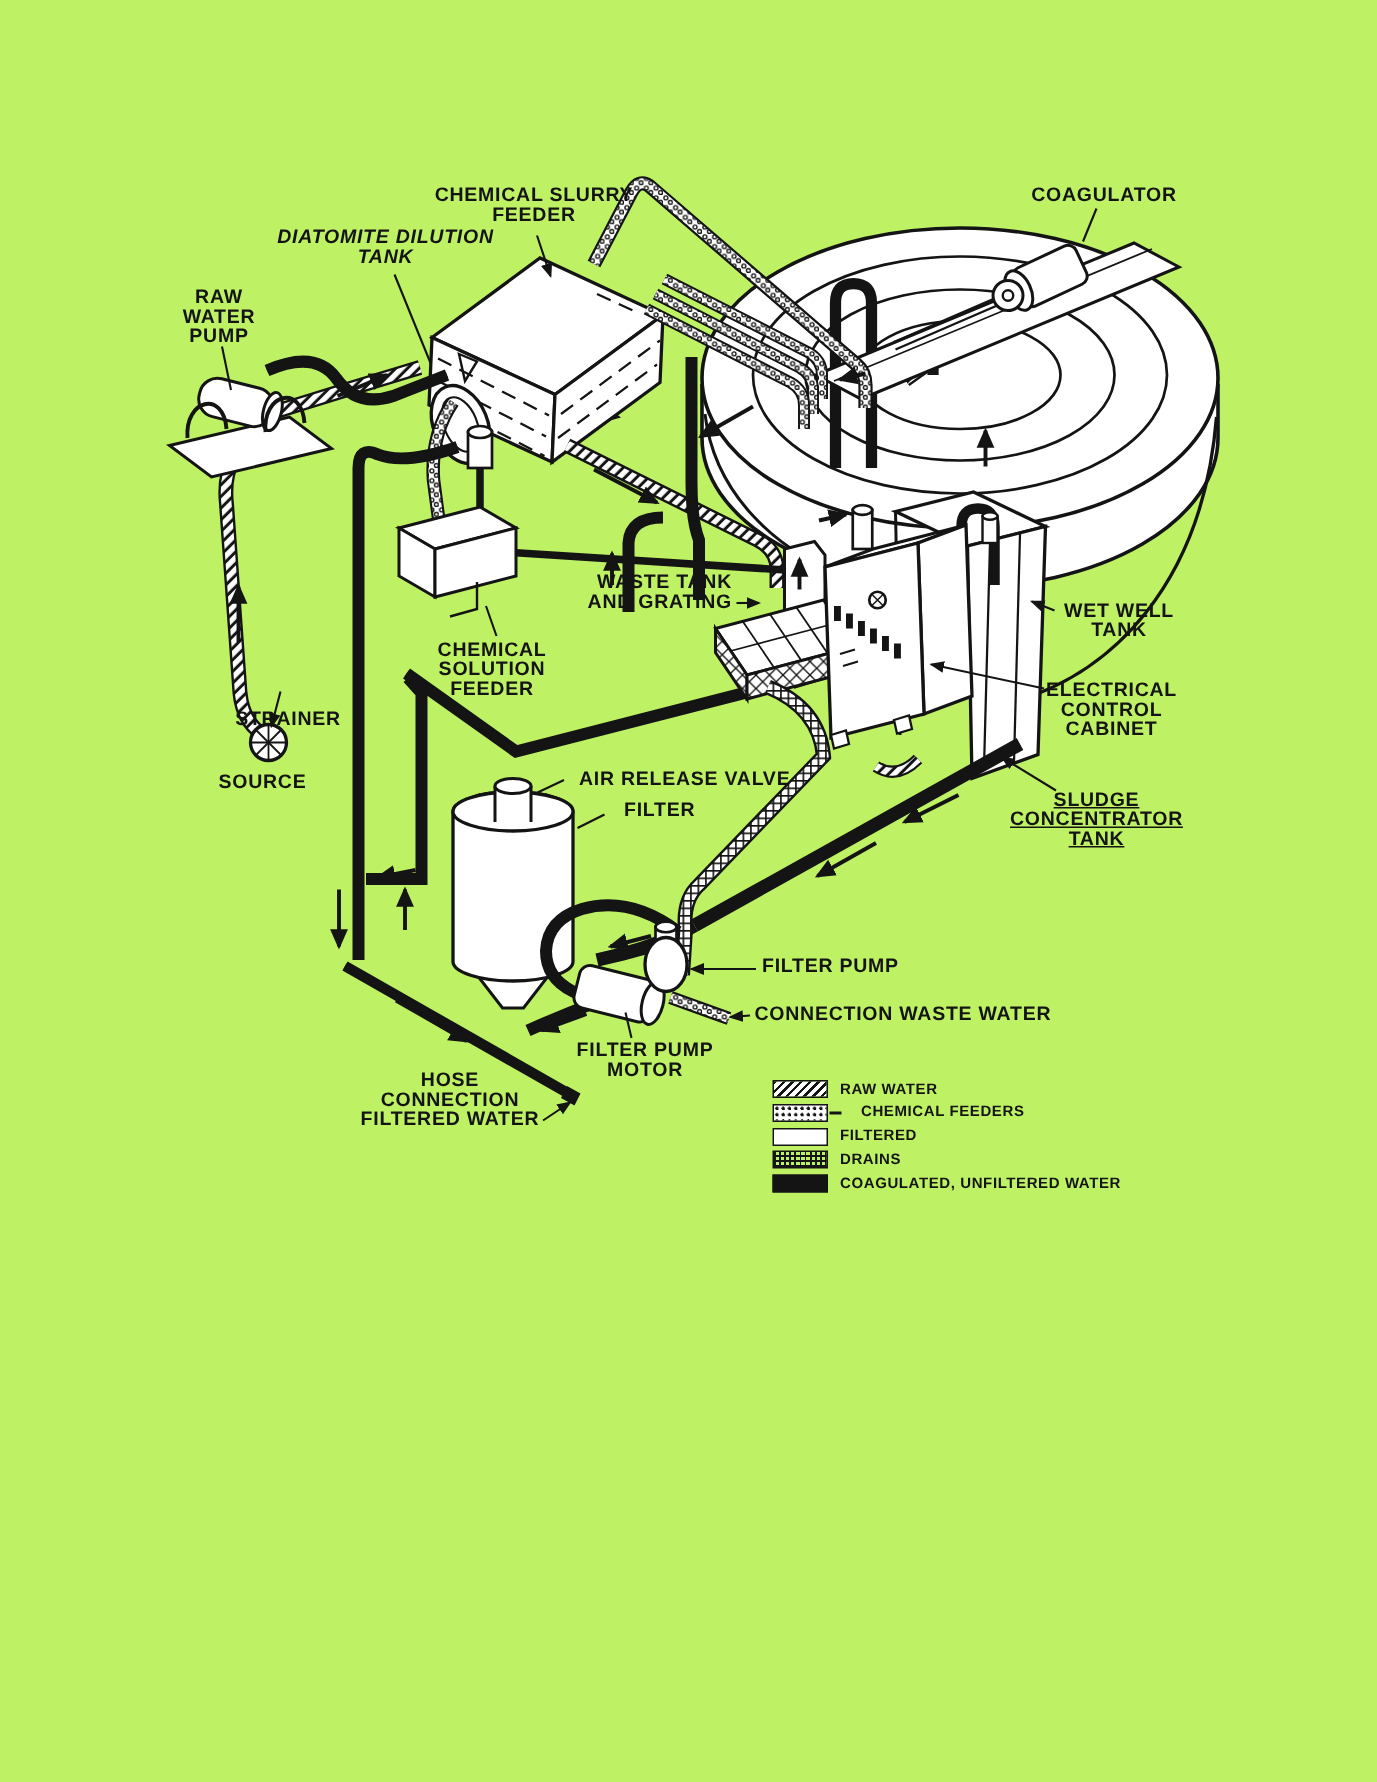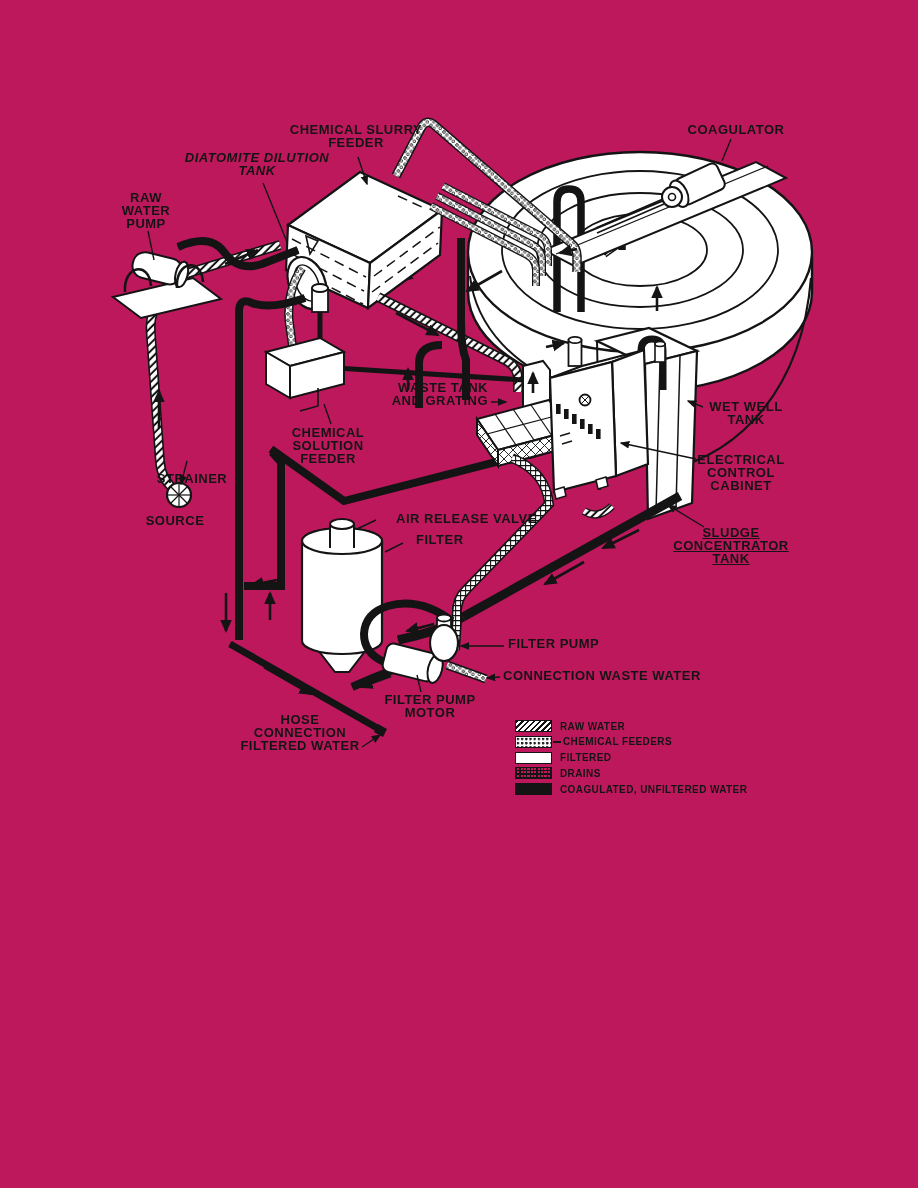--- a/index.html
+++ b/index.html
@@ -1,16 +1,16 @@
 <!DOCTYPE html>
 <html><head>
 <meta charset="utf-8">
 <style>
   html,body{margin:0;padding:0;background:#fff;}
-  .page{position:relative;width:918px;height:1188px;background:#be185d;overflow:hidden;
+  .page{position:relative;width:918px;height:1188px;background:#bef264;overflow:hidden;
         font-family:"Liberation Sans",sans-serif;}
   .page svg{position:absolute;left:0;top:0;}
   
   .ln{fill:none;stroke:#141414;}
   .fw{fill:#ffffff;stroke:#141414;}
   
   .lbl{position:absolute;font-size:13px;font-weight:700;line-height:12.9px;
        letter-spacing:.5px;color:#141414;white-space:nowrap;}
   .lbl.center{transform:translateX(-50%);text-align:center;}
   .lbl.right{transform:translateX(-100%);text-align:right;}
@@ -23,21 +23,21 @@
   .sw-diagonal-hatch{background:repeating-linear-gradient(135deg,#141414 0 1.6px,#ffffff 1.6px 4.1px);}
   .sw-stipple{background-image:radial-gradient(circle at 2px 2px,#141414 1.1px,transparent 1.3px);
               background-size:4.2px 4.2px;}
   .sw-plain{background:#fff;}
   .sw-grid{background:repeating-linear-gradient(0deg,#141414 0 1.2px,transparent 1.2px 3.4px),
            repeating-linear-gradient(90deg,#141414 0 1.2px,transparent 1.2px 3.4px);}
   .sw-solid{background:#141414;}
   .leg-label{margin-left:8px;font-size:10px;font-weight:700;letter-spacing:.4px;
              color:#141414;white-space:nowrap;}
   .tie{width:8px;height:2.4px;background:#141414;flex:none;margin-left:1px;}
-  .tie+.leg-label{margin-left:2px;}
+  .tie+.leg-label{margin-left:13px;}
 </style>
 </head>
 <body>
 
 <div class="page">
 
 <svg width="918" height="1188" viewBox="0 0 918 1188">
   <defs>
     <pattern id="hp" width="5.5" height="5.5" patternUnits="userSpaceOnUse" patternTransform="rotate(45)">
       <rect width="5.5" height="5.5" fill="#fff"></rect>
@@ -363,21 +363,21 @@
       <div class="lbl center" style="left: 741px; top: 454px;">
         <div>ELECTRICAL</div>
         <div>CONTROL</div>
         <div>CABINET</div>
       </div>
       <div class="lbl center" style="left: 731px; top: 527px; text-decoration: underline;">
         <div>SLUDGE</div>
         <div>CONCENTRATOR</div>
         <div>TANK</div>
       </div>
-      <div class="lbl left" style="left: 396px; top: 513px;">
+      <div class="lbl left" style="left: 386px; top: 513px;">
         <div>AIR RELEASE VALVE</div>
       </div>
       <div class="lbl left" style="left: 392px; top: 534px; padding-left: 24px;">
         <div>FILTER</div>
       </div>
       <div class="lbl left" style="left: 508px; top: 638px;">
         <div>FILTER PUMP</div>
       </div>
       <div class="lbl left" style="left: 503px; top: 670px;">
         <div>CONNECTION WASTE WATER</div>

